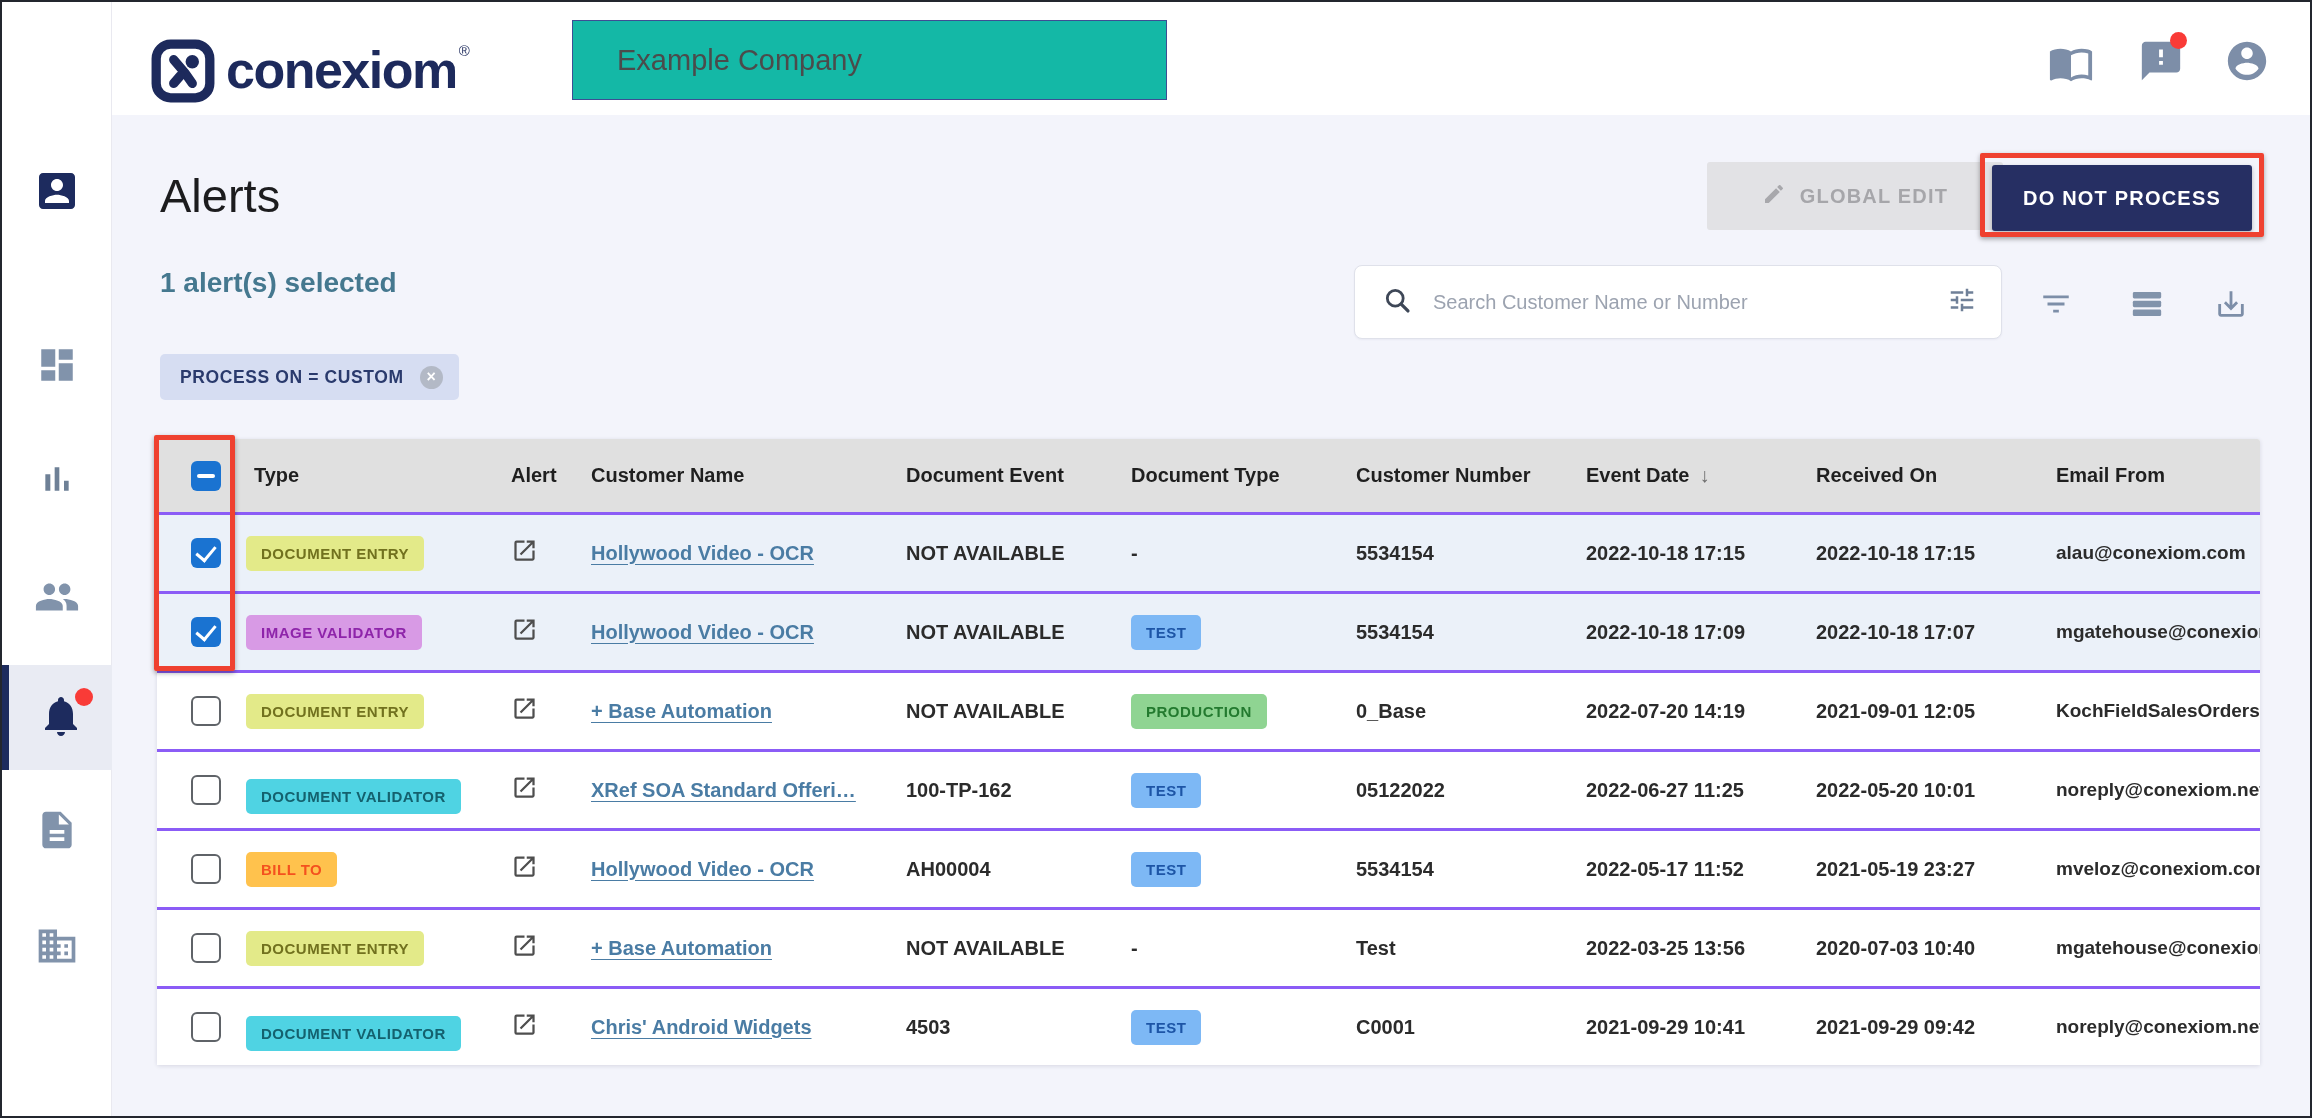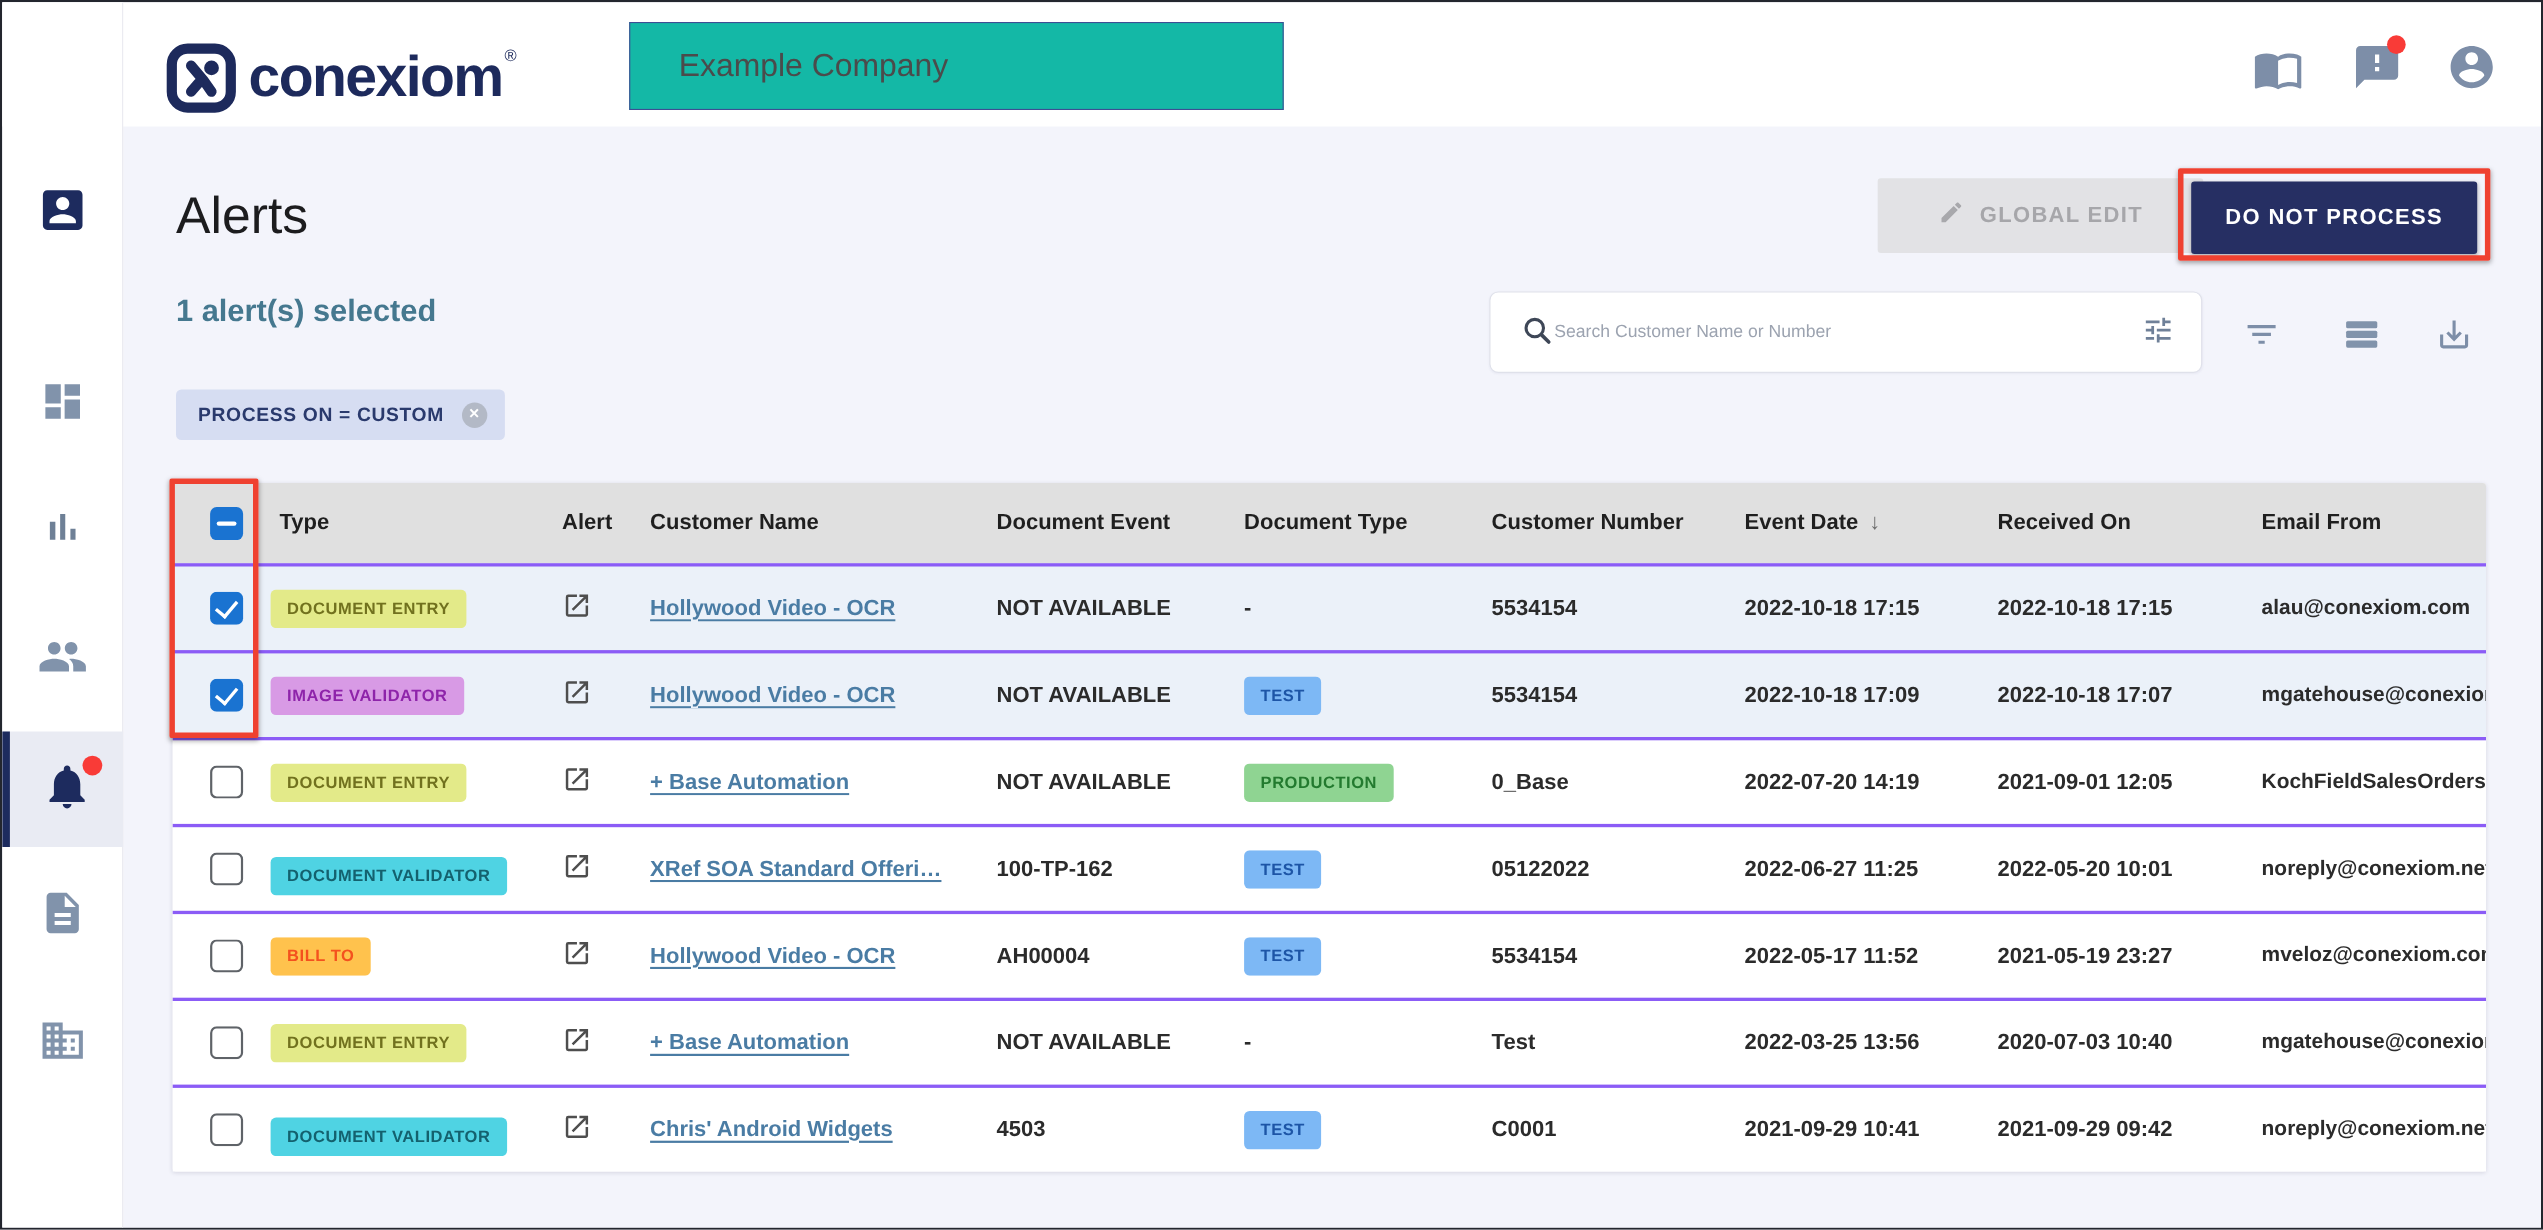--- a/index.html
+++ b/index.html
@@ -35,21 +35,21 @@
        font-size:20px;font-weight:700;letter-spacing:1.2px;border:none;border-radius:3px;cursor:pointer;}
   #btn-global{position:absolute;left:1595px;top:47px;width:296px;height:68px;background:#E2E2E5;color:#A6A6AA;cursor:default;}
   #btn-dnp{position:absolute;left:1880px;top:50px;width:260px;height:66px;background:#262F63;color:#fff;box-shadow:0 2px 4px rgba(0,0,0,.25);}
   
   .annotate{position:absolute;border:5px solid #EF4130;border-radius:2px;pointer-events:none;z-index:9;box-shadow:0 2px 5px rgba(0,0,0,.35);}
   #annotate-dnp{left:1868px;top:38px;width:284px;height:84px;}
   #annotate-checks{left:42px;top:320px;width:81px;height:236px;}
   
   #search-box{position:absolute;left:1242px;top:150px;width:648px;height:74px;background:#fff;border:1px solid #DFE1EA;
     border-radius:8px;display:flex;align-items:center;padding:0 24px 0 28px;box-shadow:0 1px 2px rgba(30,40,90,.05);}
-  #search-input{flex:1;border:none;outline:none;font-family:"Liberation Sans",sans-serif;font-size:16px;color:#333;background:transparent;}
+  #search-input{flex:1;border:none;outline:none;font-family:"Liberation Sans",sans-serif;font-size:20px;color:#333;margin-left:20px;background:transparent;}
   #search-input::placeholder{color:#9CA3B0;}
   .tool-icon{position:absolute;top:172px;cursor:pointer;}
   #icon-filter{left:1927px;}
   #icon-rows{left:2018px;}
   #icon-download{left:2102px;}
   
   #filter-chip{position:absolute;left:48px;top:239px;height:46px;background:#D6DDF2;border-radius:5px;
     display:inline-flex;align-items:center;padding:0 16px 0 20px;gap:16px;}
   #filter-chip .chip-text{font-size:17.5px;color:#2A3A6D;letter-spacing:.6px;font-weight:600;}
   #filter-chip .chip-text b{font-weight:800;}

